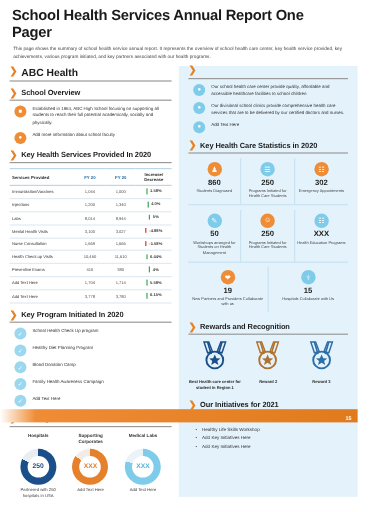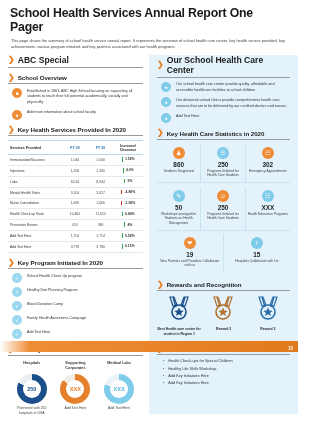--- a/index.html
+++ b/index.html
@@ -164,21 +164,21 @@
   <div class="doc-title">School Health Services Annual Report One Pager</div>
   <div class="doc-sub">This page shows the summary of school health service annual report. It represents the overview of school health care center, key health service provided, key achievements, various program initiated, and key partners associated with our health programs.</div>
 
   <div class="cols">
 
     <div class="col-left">
 
       <div class="sec">
         <div class="sec-head">
           <span class="chev">❯</span>
-          <span class="sec-title big">ABC Special</span>
+          <span class="sec-title big">ABC Health</span>
         </div>
       </div>
 
       <div class="sec">
         <div class="sec-head">
           <span class="chev">❯</span>
           <span class="sec-title">School Overview</span>
         </div>
         <div class="bullets">
           <div class="brow">
@@ -351,21 +351,20 @@
         </div>
       </div>
 
     </div>
 
     <div class="col-right">
 
       <div class="sec">
         <div class="sec-head">
           <span class="chev">❯</span>
-          <span class="sec-title big">Our School Health Care Center</span>
         </div>
         <div class="bullets" id="care-list">
             <div class="brow">
               <span class="circ blue">●</span>
               <span class="brow-txt">Our school health care center provide quality, affordable and accessible healthcare facilities to school children</span>
             </div>
             <div class="brow">
               <span class="circ blue">●</span>
               <span class="brow-txt">Our divisional school clinics provide comprehensive health care services that are to be delivered by our certified doctors and nurses.</span>
             </div>

